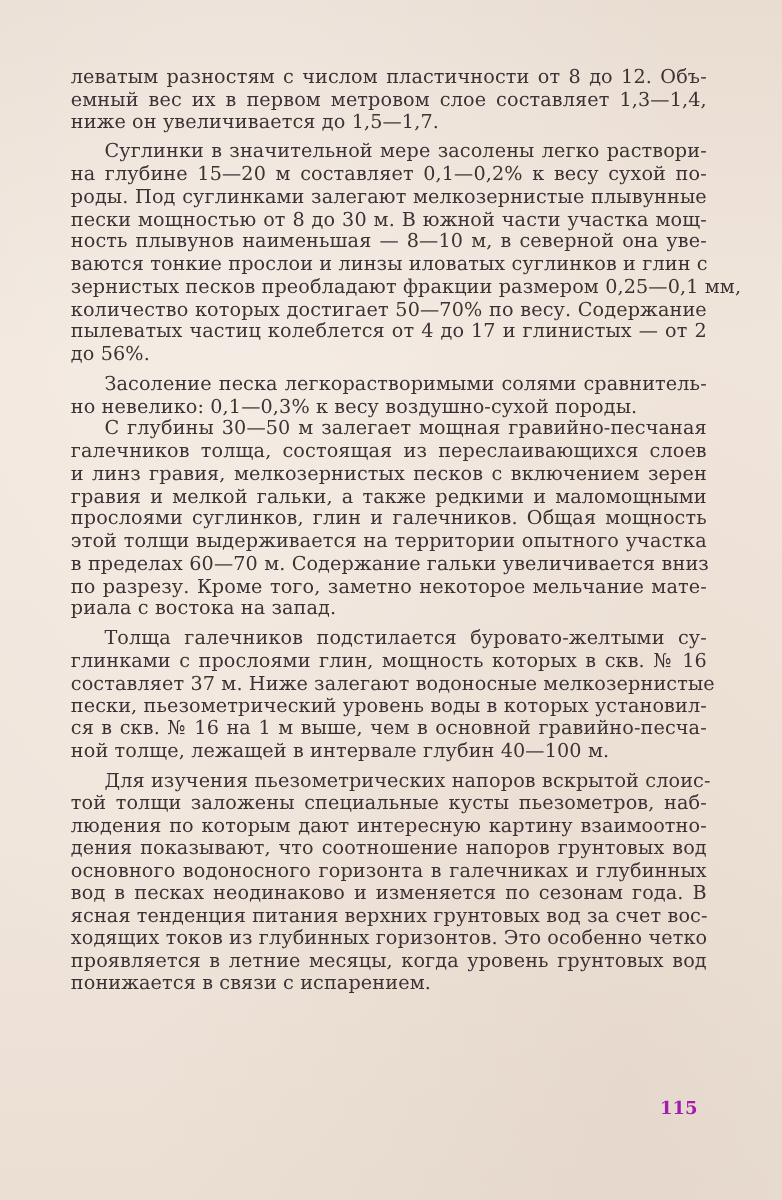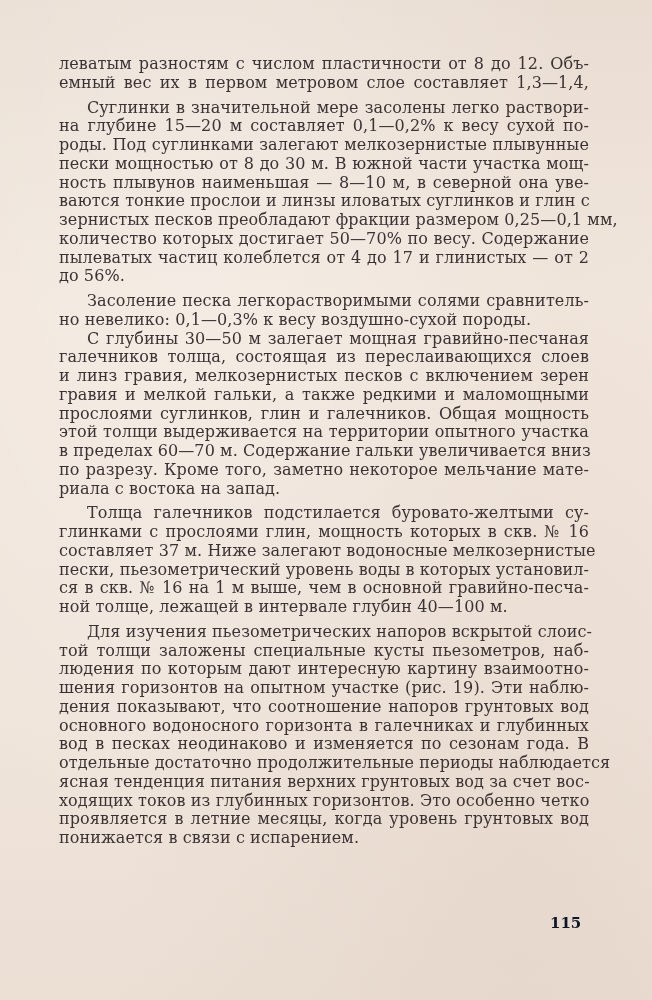--- a/index.html
+++ b/index.html
@@ -45,32 +45,33 @@
     }
     .line.indent {
       padding-left: 28px;
     }
     .page-number {
       position: absolute;
       left: 550px;
       top: 914px;
       font-size: 15px;
       font-weight: bold;
-      color: #0f172a;
+      color: #a21caf;
       font-family: "DejaVu Serif", "Liberation Serif", serif;
     }
   </style>
 </head>
 <body>
 
 <div class="page">
 
   <p class="para">
     <span class="line">леватым разностям с числом пластичности от 8 до 12. Объ-</span>
     <span class="line">емный вес их в первом метровом  слое составляет 1,3—1,4,</span>
+    <span class="line last">ниже он увеличивается до 1,5—1,7.</span>
   </p>
 
   <p class="para gap">
     <span class="line indent">Суглинки в значительной мере засолены легко раствори-</span>
     <span class="line">на глубине 15—20 м составляет 0,1—0,2% к весу сухой по-</span>
     <span class="line">роды. Под суглинками залегают мелкозернистые плывунные</span>
     <span class="line">пески мощностью от 8 до 30 м. В южной части участка мощ-</span>
     <span class="line">ность плывунов наименьшая — 8—10 м, в северной она уве-</span>
     <span class="line">ваются тонкие прослои и линзы иловатых суглинков и глин с</span>
     <span class="line">зернистых песков преобладают фракции размером 0,25—0,1 мм,</span>
@@ -102,25 +103,23 @@
     <span class="line">составляет 37 м. Ниже залегают водоносные мелкозернистые</span>
     <span class="line">пески, пьезометрический уровень воды в которых установил-</span>
     <span class="line">ся в скв. № 16 на 1 м выше, чем в основной гравийно-песча-</span>
     <span class="line last">ной толще, лежащей в интервале глубин 40—100 м.</span>
   </p>
 
   <p class="para gap">
     <span class="line indent">Для изучения пьезометрических напоров вскрытой слоис-</span>
     <span class="line">той толщи заложены специальные кусты пьезометров, наб-</span>
     <span class="line">людения по которым дают интересную картину взаимоотно-</span>
-    <span class="line">шения горизонтов на опытном участке (рис. 19). Эти наблю-</span>
     <span class="line">дения показывают, что соотношение напоров грунтовых вод</span>
     <span class="line">основного водоносного горизонта в галечниках и глубинных</span>
     <span class="line">вод в песках неодинаково и изменяется по сезонам года. В</span>
-    <span class="line">отдельные достаточно продолжительные периоды наблюдается</span>
     <span class="line">ясная тенденция питания верхних грунтовых вод за счет вос-</span>
     <span class="line">ходящих токов из глубинных горизонтов. Это особенно четко</span>
     <span class="line">проявляется в летние месяцы, когда уровень грунтовых вод</span>
     <span class="line last">понижается в связи с испарением.</span>
   </p>
 
 </div>
 
 <div class="page-number">115</div>
 

